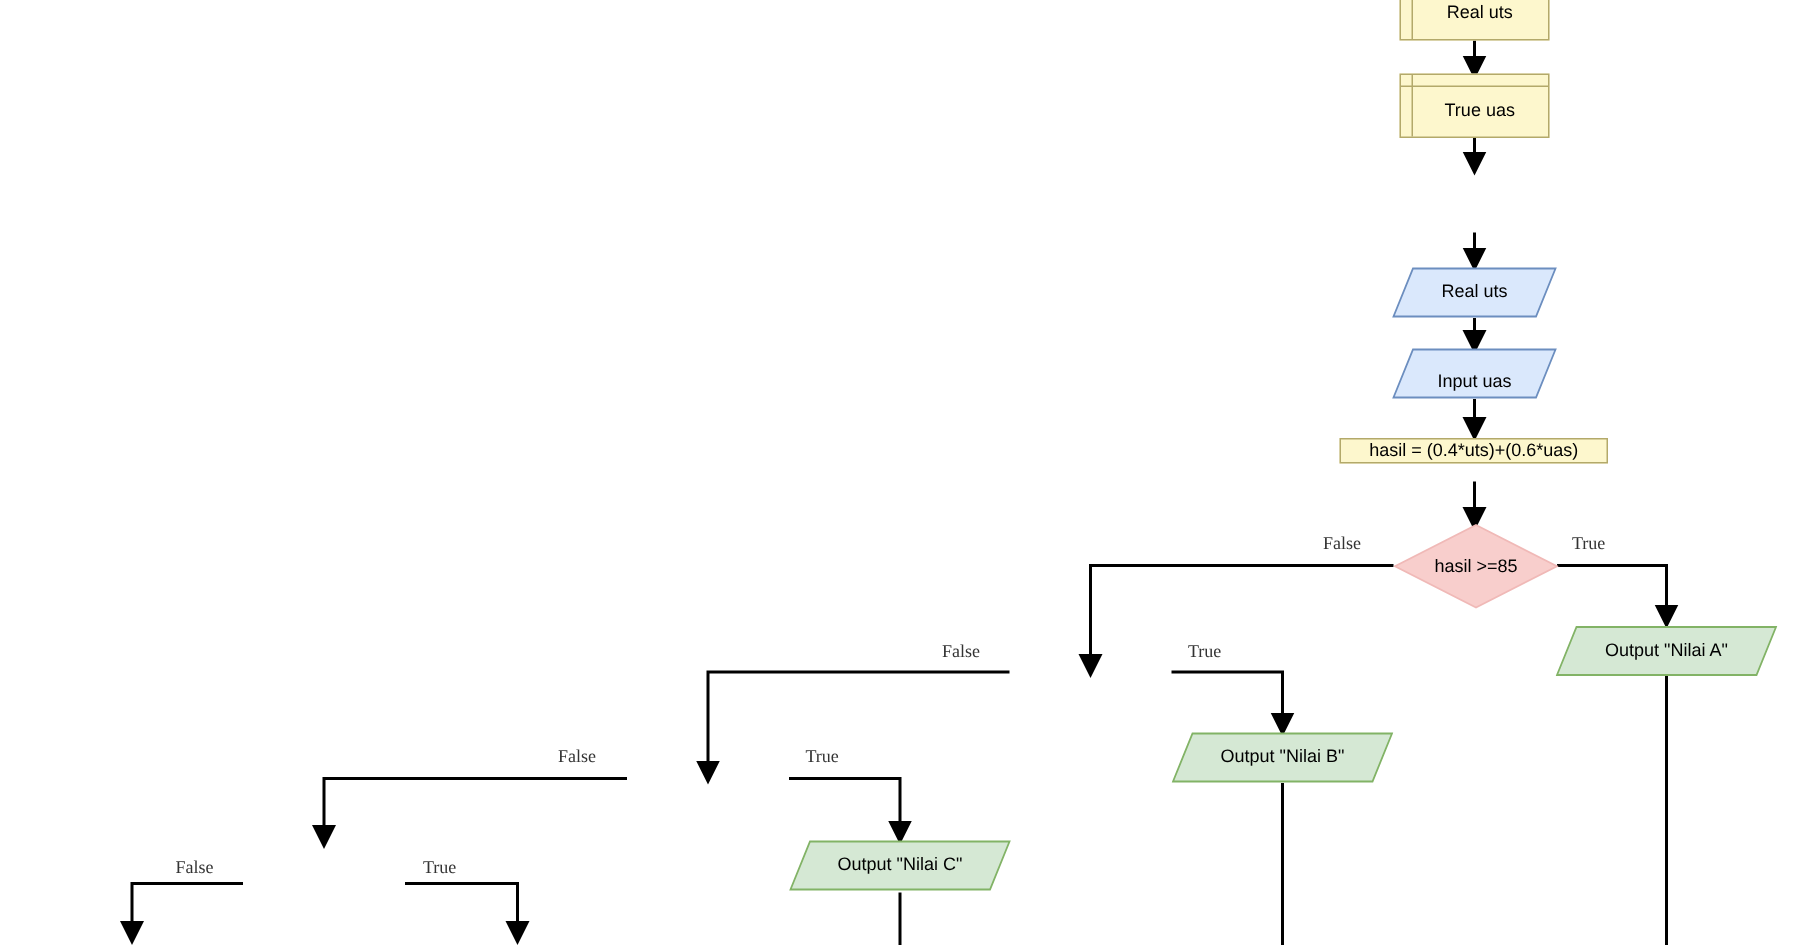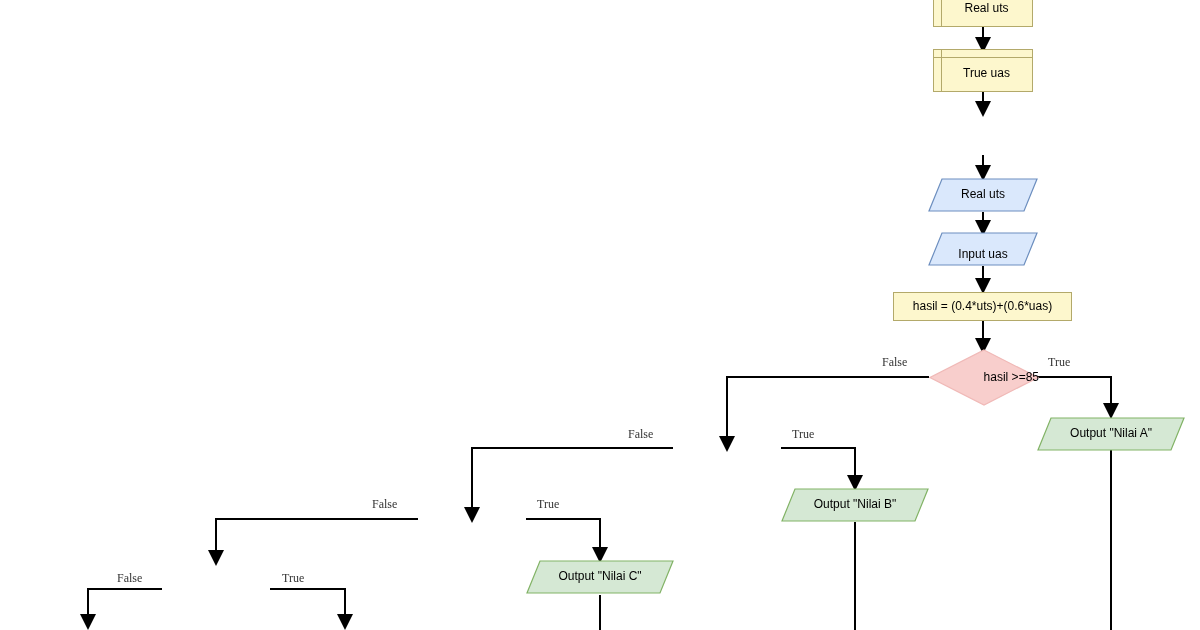--- a/index.html
+++ b/index.html
@@ -183,25 +183,25 @@
     <span class="para-label">Real uts</span>
   </div>
 
   <div class="node para" style="left:928px; top:232px; width:110px; height:46px;">
     <svg class="para-shape" viewBox="0 0 110 34" preserveAspectRatio="none">
       <polygon points="14,1 109,1 96,33 1,33" fill="#dae8fc" stroke="#6c8ebf" stroke-width="1.2"></polygon>
     </svg>
     <span class="para-label">Input uas</span>
   </div>
 
-  <div class="node process" style="left:893px; top:292px; width:179px; height:29px;">
+  <div class="node process" style="left:893px; top:292px; width:179px; height:17px;">
     <span>hasil = (0.4*uts)+(0.6*uas)</span>
   </div>
 
-  <div class="node diamond" style="left:929px; top:349px; width:110px; height:57px;justify-content:flex-end;">
+  <div class="node diamond" style="left:929px; top:349px; width:110px; height:57px;">
     <svg class="dia-shape" viewBox="0 0 110 57" preserveAspectRatio="none">
       <polygon points="55,1 109,28.5 55,56 1,28.5" fill="#f8cecc" stroke="#f0b9b7" stroke-width="1.2"></polygon>
     </svg>
     <span class="dia-label">hasil &gt;=85</span>
   </div>
 
 
 
 
   <div class="node para" style="left:1037px; top:417px; width:148px; height:34px;">

